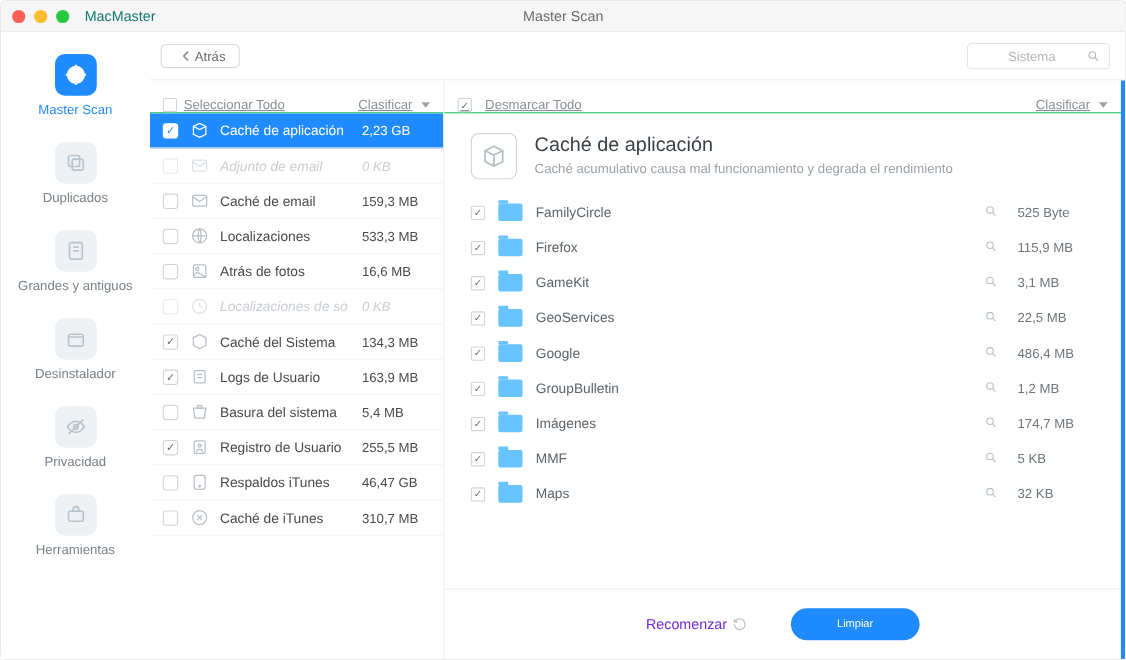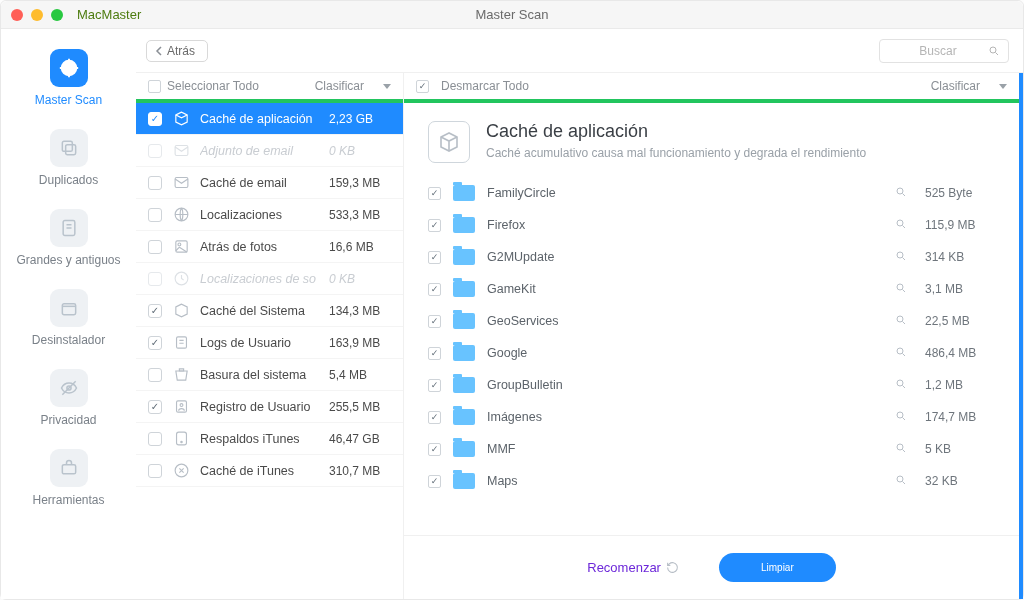--- a/index.html
+++ b/index.html
@@ -4,52 +4,52 @@
 <style>
 * { margin:0; padding:0; box-sizing:border-box; font-family:-apple-system,BlinkMacSystemFont,"Segoe UI",Helvetica,Arial,sans-serif; }
 body { background:#fff; width:1024px; height:600px; overflow:hidden; font-size:13px; color:#4a4a4a; }
 .window { width:1024px; height:600px; display:flex; flex-direction:column; border:1px solid #e8e8e8; border-radius:6px; box-shadow:0 4px 20px rgba(0,0,0,.06); background:#fff; }
 
 
 .titlebar { height:28px; display:flex; align-items:center; padding:0 10px; background:#f6f6f6; border-bottom:1px solid #eaeaea; border-radius:6px 6px 0 0; position:relative; }
 .traffic { display:flex; gap:8px; }
 .dot { width:12px; height:12px; border-radius:50%; }
 .dot.r{background:#ff5f57;} .dot.y{background:#febc2e;} .dot.g{background:#28c840;}
-.app-name { margin-left:14px; color:#4d7c0f; font-size:13px; }
+.app-name { margin-left:14px; color:#0f766e; font-size:13px; }
 .win-title { position:absolute; left:50%; transform:translateX(-50%); color:#6a6a6a; font-size:13px; }
 
 .body { flex:1; display:flex; overflow:hidden; }
 
 
 .sidebar { width:135px; background:#fff; display:flex; flex-direction:column; align-items:center; padding-top:14px; gap:6px; }
 .side-item { width:100%; text-align:center; padding:6px 0 10px; cursor:pointer; }
 .side-icon { width:38px; height:38px; margin:0 auto 6px; border-radius:9px; display:flex; align-items:center; justify-content:center; background:#eef1f4; }
 .side-item.active .side-icon { background:#1f8bff; }
 .side-item.active .side-icon svg { stroke:#fff; fill:#fff; }
 .side-icon svg { stroke:#b9c3cc; fill:none; }
 .side-label { font-size:12px; color:#7a8189; }
 .side-item.active .side-label { color:#1f8bff; }
 
 
 .main { flex:1; display:flex; flex-direction:column; overflow:hidden; }
 .toolbar { height:44px; display:flex; align-items:center; padding:0 14px 0 10px; border-bottom:1px solid #f0f0f0; }
-.back-btn { display:flex; align-items:center; border:1px solid #d9d9d9; border-radius:5px; padding:3px 12px 3px 8px; font-size:12px; color:#6a6a6a; cursor:pointer; }
+.back-btn { display:flex; align-items:center; border:1px solid #d9d9d9; border-radius:5px; padding:3px 12px 3px 18px; font-size:12px; color:#6a6a6a; cursor:pointer; }
 .back-btn svg { margin-right:4px; }
 .search { margin-left:auto; width:130px; height:24px; border:1px solid #e2e2e2; border-radius:4px; display:flex; align-items:center; padding:0 8px; font-size:12px; color:#b5b5b5; }
 .search span { flex:1; text-align:center; }
 
 .panes { flex:1; display:flex; overflow:hidden; }
 .pane { display:flex; flex-direction:column; }
 
 .pane-left { width:268px; border-right:1px solid #f0f0f0; }
 .pane-right { flex:1; border-right:4px solid #1f8bff; }
 
-.pane-header { height:30px; border-bottom:4px solid #22c55e; display:flex; align-items:center; padding:0 12px; font-size:12px; color:#8a8f95; }
+.pane-header { height:30px; border-bottom:1px solid #22c55e; display:flex; align-items:flex-end; padding:0 12px; font-size:12px; color:#8a8f95;text-decoration:underline; }
 .pane-header .chk { margin-right:6px; }
-.sort { margin-left:auto; cursor:pointer; display:flex; align-items:center; gap:19px; }
+.sort { margin-left:auto; cursor:pointer; display:flex; align-items:center; gap:8px; }
 
 .list { flex:1; overflow-y:auto; }
 .cat-row { height:32px; display:flex; align-items:center; padding:0 12px; gap:10px; border-bottom:1px solid #f4f4f4; cursor:pointer; }
 .cat-row .chk { width:14px; height:14px; border:1px solid #cfd4d9; border-radius:3px; flex:none; display:flex; align-items:center; justify-content:center; }
 .cat-row .chk.checked { background:#fff; border-color:#cfd4d9; }
 .cat-row .chk.checked::after { content:"✓"; font-size:10px; color:#5f6b76; }
 .cat-row.selected { background:#1f8bff; color:#fff; }
 .cat-row.selected .chk { background:#fff; border-color:#fff; }
 .cat-row.selected .chk.checked::after { color:#1f8bff; }
 .cat-row .ic { width:18px; height:18px; flex:none; display:flex; align-items:center; justify-content:center; }
@@ -162,21 +162,21 @@
 
     <div class="main">
       <div class="toolbar">
         <div class="back-btn">
           <svg width="8" height="10" viewBox="0 0 8 10">
               <path d="M6 1 2 5l4 4" stroke="#8a8f95" fill="none" stroke-width="1.5"></path>
             </svg>
           <span>Atrás</span>
         </div>
         <div class="search">
-          <span>Buscar</span>
+          <span>Sistema</span>
           <svg width="12" height="12" viewBox="0 0 24 24" stroke="#b5b5b5" fill="none" stroke-width="2">
               <circle cx="10" cy="10" r="6"></circle>
               <path d="m20 20-5-5"></path>
             </svg>
         </div>
       </div>
 
       <div class="panes">
 
         <div class="pane pane-left">
@@ -363,30 +363,20 @@
   <span class="fname">Firefox</span>
   <span class="mag"><svg width="12" height="12" viewBox="0 0 24 24" stroke="#b7bec6" fill="none" stroke-width="2">
                     <circle cx="10" cy="10" r="6"></circle>
                     <path d="m20 20-5-5"></path>
                   </svg></span>
   <span class="fsize">115,9 MB</span>
               </div>
               <div class="file-row">
                 <span class="chk checked"></span>
   <span class="folder-ic"></span>
-  <span class="fname">G2MUpdate</span>
-  <span class="mag"><svg width="12" height="12" viewBox="0 0 24 24" stroke="#b7bec6" fill="none" stroke-width="2">
-                    <circle cx="10" cy="10" r="6"></circle>
-                    <path d="m20 20-5-5"></path>
-                  </svg></span>
-  <span class="fsize">314 KB</span>
-              </div>
-              <div class="file-row">
-                <span class="chk checked"></span>
-  <span class="folder-ic"></span>
   <span class="fname">GameKit</span>
   <span class="mag"><svg width="12" height="12" viewBox="0 0 24 24" stroke="#b7bec6" fill="none" stroke-width="2">
                     <circle cx="10" cy="10" r="6"></circle>
                     <path d="m20 20-5-5"></path>
                   </svg></span>
   <span class="fsize">3,1 MB</span>
               </div>
               <div class="file-row">
                 <span class="chk checked"></span>
   <span class="folder-ic"></span>

